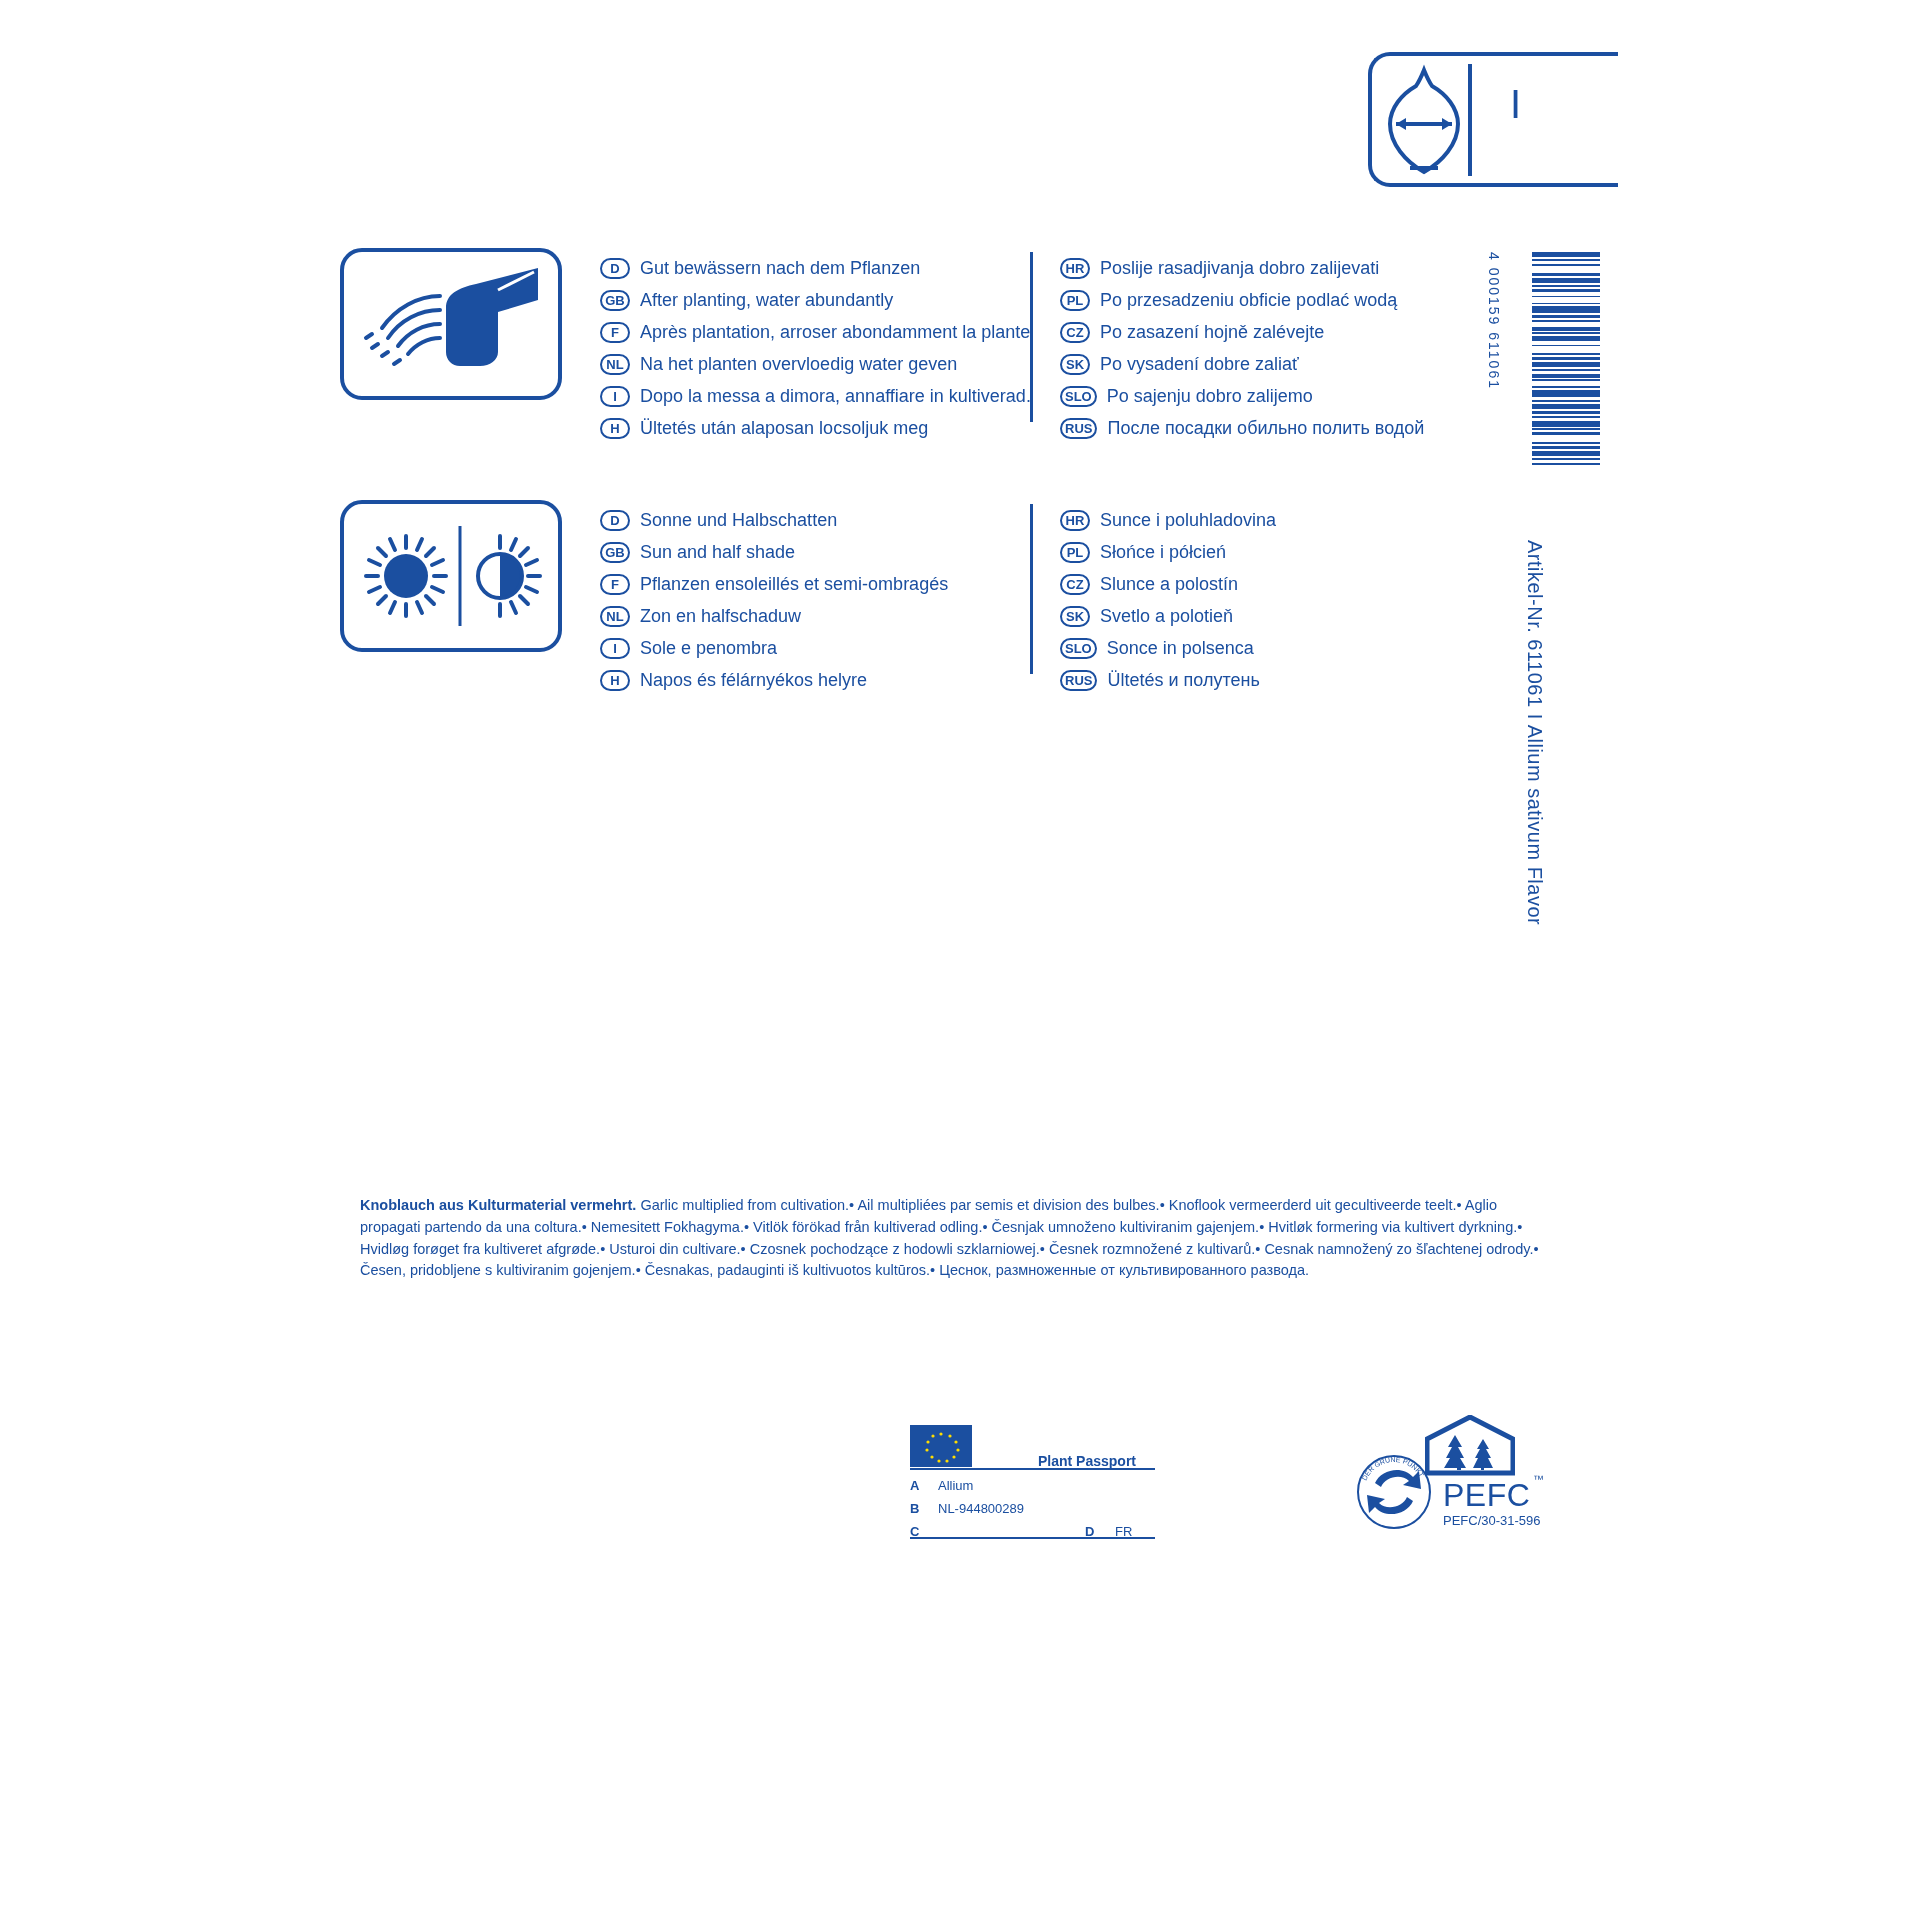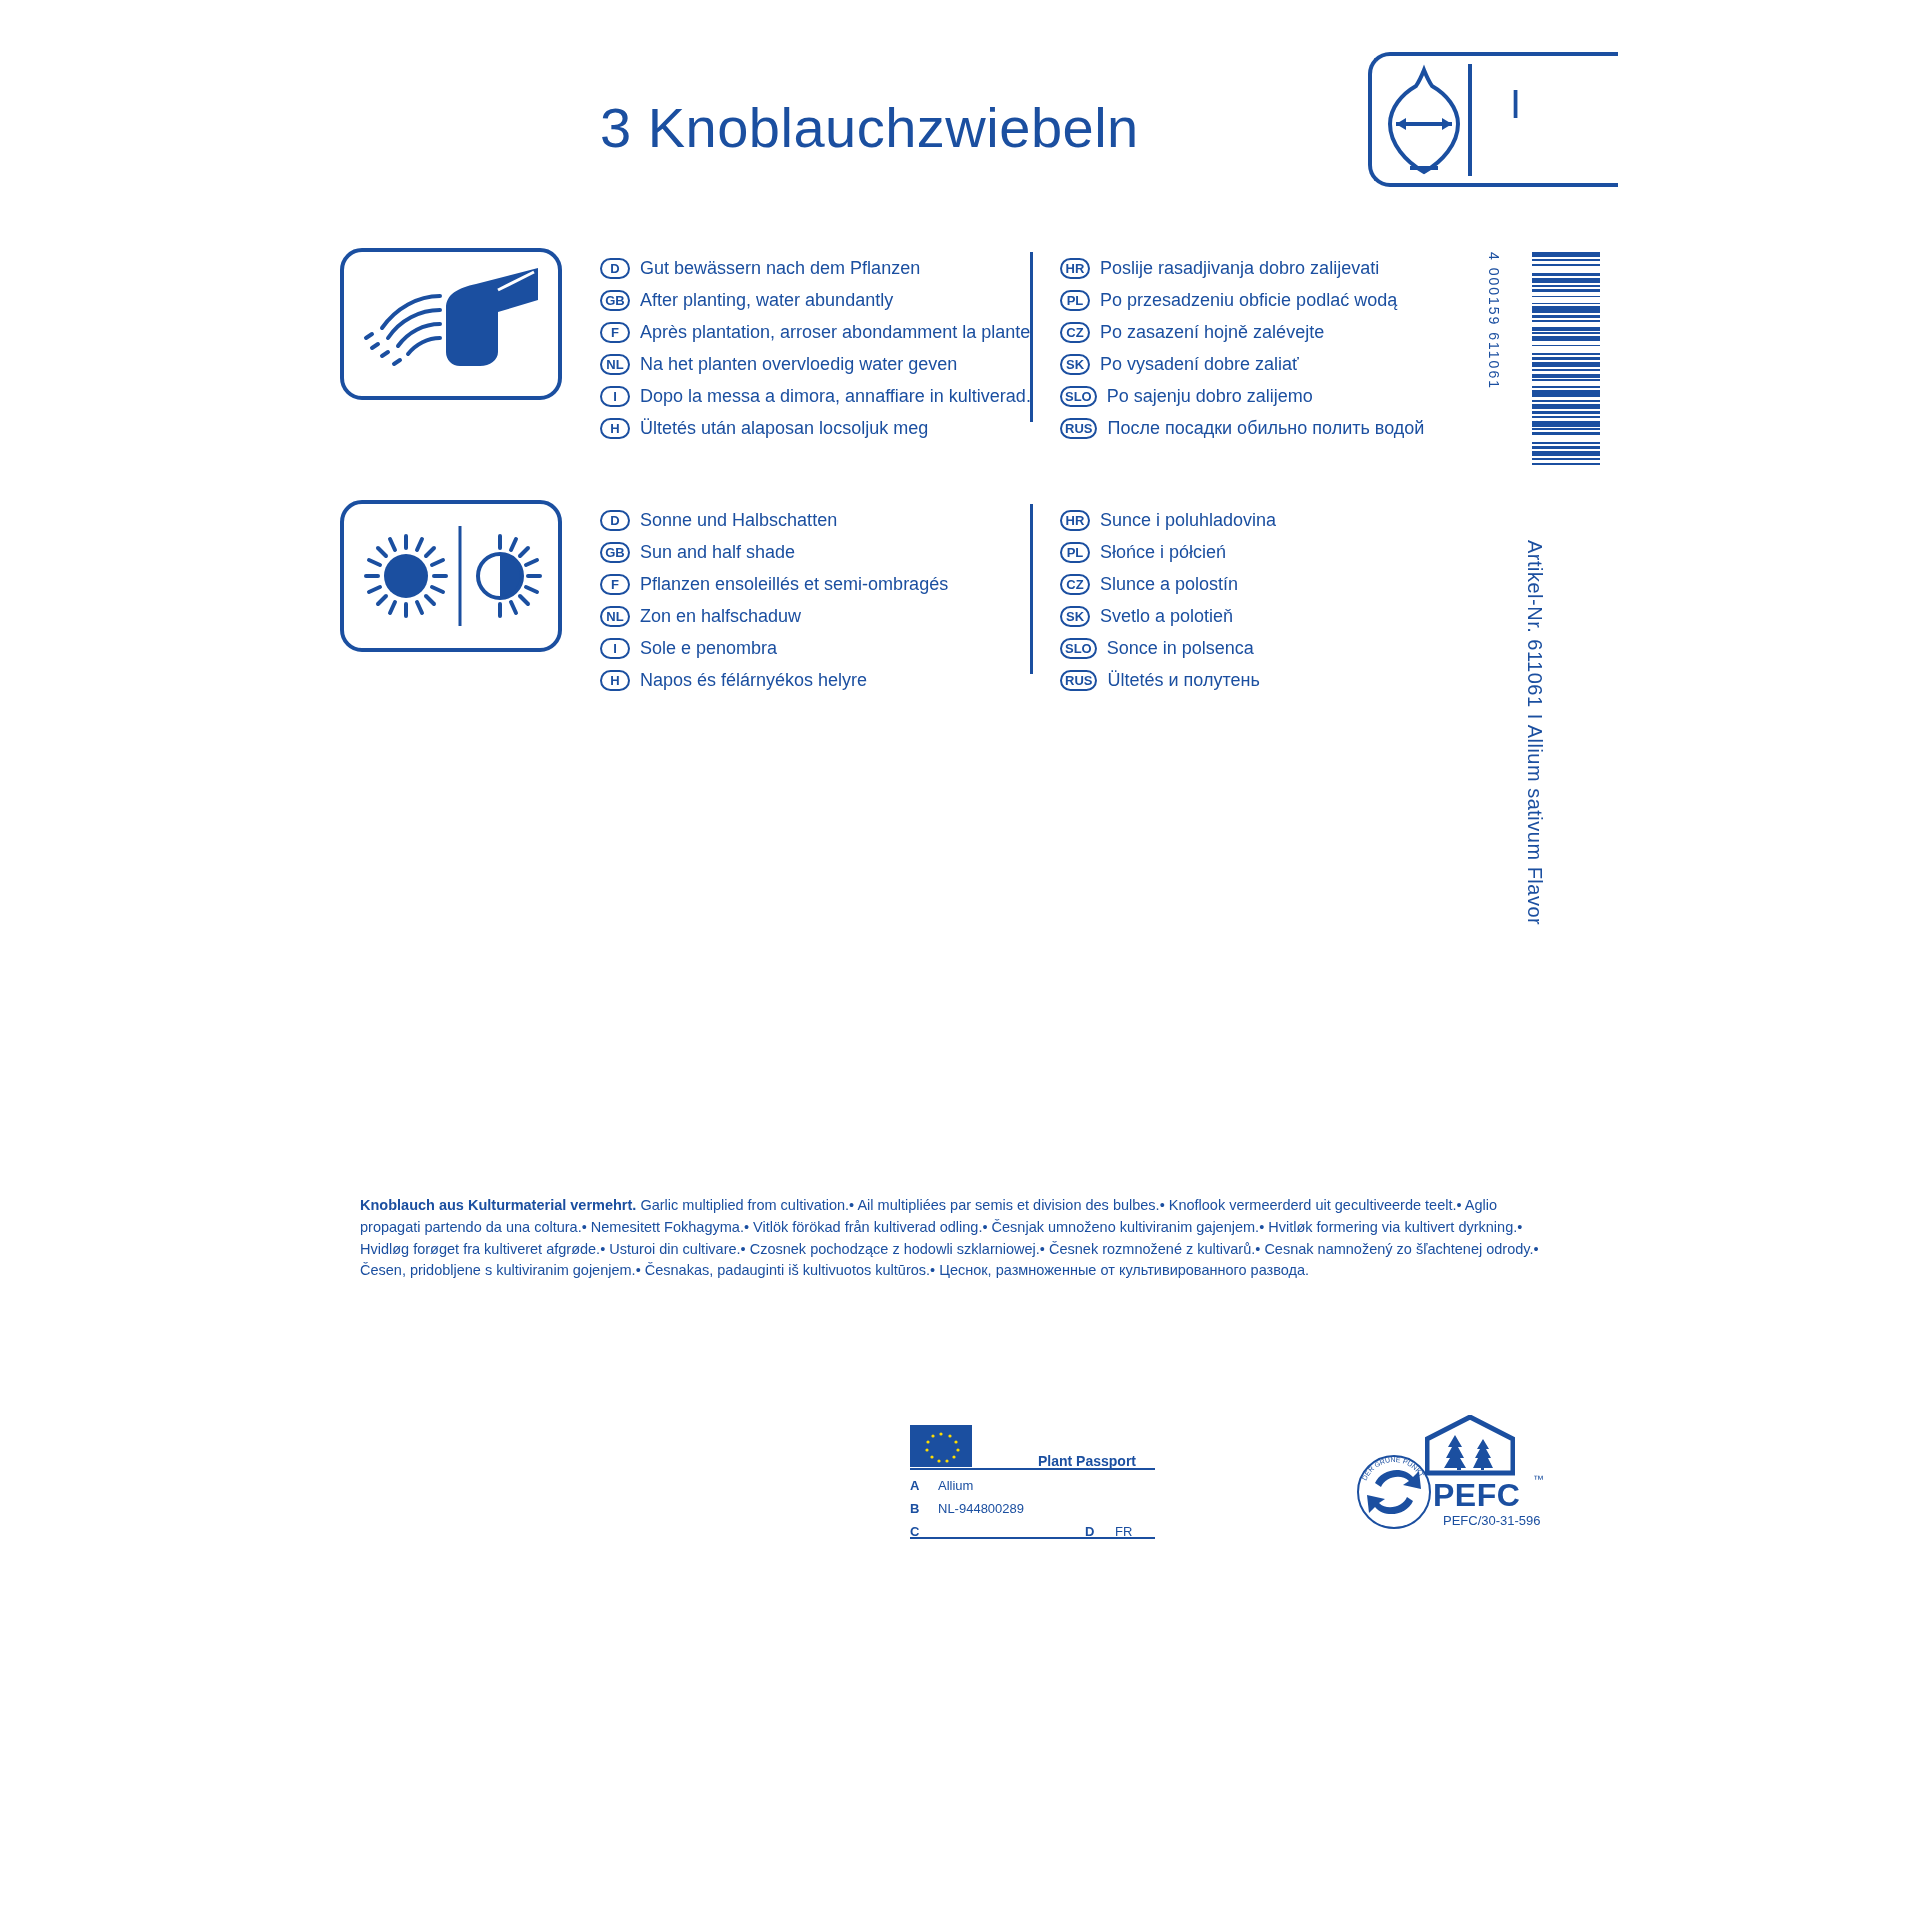--- a/index.html
+++ b/index.html
@@ -210,24 +210,24 @@
   
   .pefc {
     position: absolute;
     left: 1355px;
     top: 1415px;
     width: 200px;
     height: 135px;
   }
   .pefc-text {
     position: absolute;
-    left: 78px;
+    left: 88px;
     top: 62px;
     font-size: 32px;
-    font-weight: 700;
+    font-weight: 400;
     color: #1b4fa0;
     letter-spacing: 0.5px;
   }
   .pefc-tm {
     position: absolute;
     left: 178px;
     top: 58px;
     font-size: 11px;
     color: #1b4fa0;
   }
@@ -244,21 +244,20 @@
     top: 38px;
     width: 78px;
     height: 78px;
   }
 </style>
 </head>
 <body>
 
 <div class="page">
 
-  <div class="title">3 Knoblauchzwiebeln</div>
 
   <div class="bulb-box"></div>
   <svg class="bulb-svg" width="88" height="118" viewBox="0 0 88 118">
     <path d="M44 8 C44 8 40 18 36 24 C22 32 10 46 10 62 C10 82 26 100 44 110 C62 100 78 82 78 62 C78 46 66 32 52 24 C48 18 44 8 44 8 Z" fill="none" stroke="#1b4fa0" stroke-width="4"></path>
     <line x1="16" y1="62" x2="72" y2="62" stroke="#1b4fa0" stroke-width="4"></line>
     <polygon points="16,62 26,56 26,68" fill="#1b4fa0"></polygon>
     <polygon points="72,62 62,56 62,68" fill="#1b4fa0"></polygon>
     <line x1="30" y1="106" x2="58" y2="106" stroke="#1b4fa0" stroke-width="4"></line>
   </svg>
   <div class="bulb-divider"></div>

